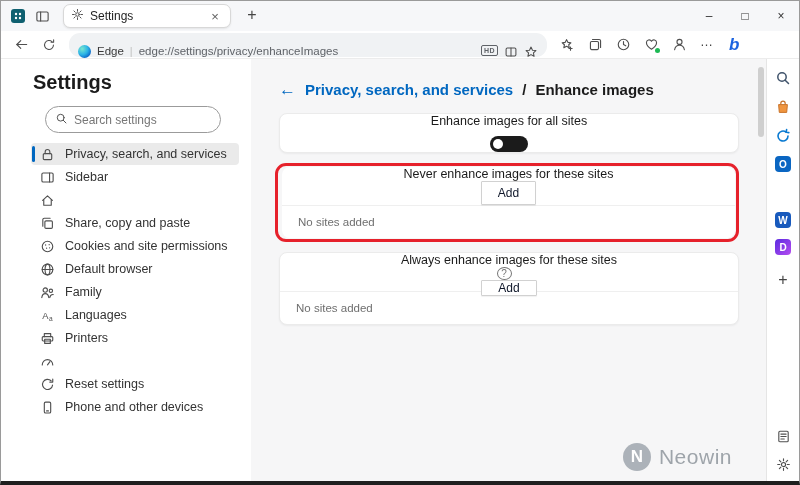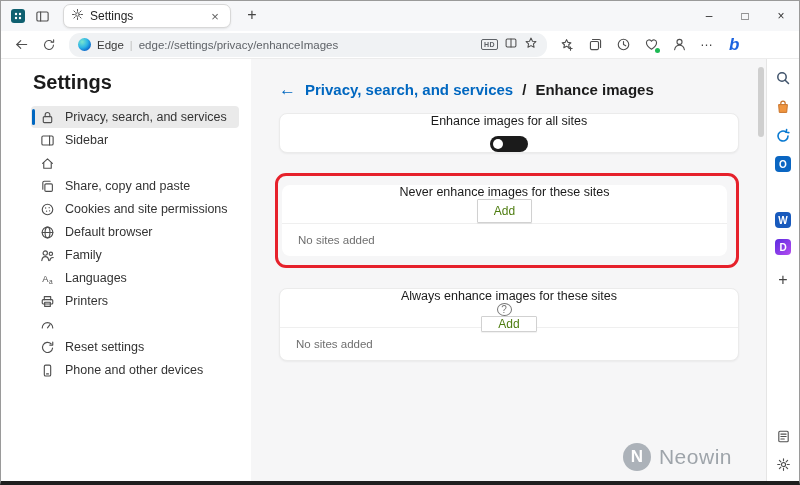--- a/index.html
+++ b/index.html
@@ -16,21 +16,21 @@
   .tab{ margin-left:6px; width:168px; height:24px; background:#fff; border:1px solid #d8d8d8;
         border-radius:7px; box-shadow:0 1px 2px rgba(0,0,0,.08); display:flex; align-items:center; padding:0 7px; gap:6px;}
   .tab-title{ font-size:12px; color:#1f1f1f; flex:1; white-space:nowrap; overflow:hidden;}
   .tab-close{ font-size:13px; color:#5f5f5f; width:16px; text-align:center; border-radius:3px; cursor:pointer;}
   .newtab{ font-size:16px; color:#454545; margin-left:10px; width:22px; height:22px; text-align:center; line-height:20px; border-radius:4px; cursor:pointer;}
   .wincontrols{ margin-left:auto; display:flex; height:30px;}
   .winbtn{ width:36px; height:30px; display:flex; align-items:center; justify-content:center; font-size:12px; color:#333; cursor:pointer;}
   
   .toolbar{ height:28px; background:#ffffff; border-bottom:1px solid #ececec; display:flex; align-items:center; padding:0 8px; gap:4px; flex:0 0 auto;}
   .tbtn{ width:24px; height:22px; display:flex; align-items:center; justify-content:center; border-radius:4px; cursor:pointer; position:relative;}
-  .addressbar{ width:478px; height:22px; background:#f0f2f4; border-radius:11px; display:flex; align-items:center; padding:12px 9px; gap:6px; margin:0 4px;}
+  .addressbar{ width:478px; height:22px; background:#f0f2f4; border-radius:11px; display:flex; align-items:flex-start; padding:12px 9px; gap:6px; margin:0 4px;}
   .edge-logo{ width:13px; height:13px; border-radius:50%;
     background:radial-gradient(circle at 32% 30%, #79e6ce, #2bb3e6 45%, #0c64c8 78%, #0a4da3); }
   .site-label{ font-size:11.5px; color:#3a3a3a; }
   .addr-div{ font-size:11px; color:#c2c2c2; }
   .url{ font-size:11.5px; color:#5f6368; flex:1; white-space:nowrap; overflow:hidden;}
   .hd-badge{ font-size:7px; font-weight:bold; color:#5f6368; border:1px solid #5f6368; border-radius:2px; padding:0 2px; height:11px; line-height:9px; letter-spacing:.5px; cursor:pointer;}
   .green-dot{ position:absolute; width:5px; height:5px; border-radius:50%; background:#1db954; right:3px; bottom:3px;}
   .more-btn{ font-size:13px; color:#444; letter-spacing:1px; transform:translateY(-3px);}
   .bing{ font-size:17px; font-weight:800; font-style:italic; color:#1b63e0; padding:0 6px; cursor:pointer;}
   
@@ -57,22 +57,22 @@
   .crumb-sep, .crumb-current{ color:#1b1b1b; font-size:15px; font-weight:600;}
   .cards{ width:460px; margin-top:15px; }
   .card{ background:#fff; border:1px solid #ebebeb; border-radius:8px; box-shadow:0 1px 2px rgba(0,0,0,.05);}
   .card-row{ display:flex; align-items:center; padding:0 16px; height:38px;flex-direction:column;}
   .card-row .title{ font-size:12.5px; color:#1b1b1b; flex:1;}
   .card-sub{ border-top:1px solid #efefef; padding:0 16px; height:33px; display:flex; align-items:center;}
   .empty-text{ font-size:11.5px; color:#6f6f6f;text-align:center; }
   .toggle{ width:38px; height:16px; border-radius:9px; background:#1b1b1b; position:relative; cursor:pointer; flex:0 0 auto;}
   .toggle .knob{ position:absolute; left:3px; top:3px; width:10px; height:10px; border-radius:50%; background:#fff;}
   .add-btn{ height:24px; padding:0 16px; background:#fff; border:1px solid #d1d1d1; border-radius:1px;
-            font-size:12px; color:#4d7c0f; cursor:pointer; box-shadow:0 1px 1px rgba(0,0,0,.06); font-family:"Liberation Sans",sans-serif;}
-  .annotation{ border:3px solid #e6212b; border-radius:11px; padding:9px; margin:20px 0; margin-left:-4px; padding-left:4px; }
+            font-size:12px; color:#0f172a; cursor:pointer; box-shadow:0 1px 1px rgba(0,0,0,.06); font-family:"Liberation Sans",sans-serif;}
+  .annotation{ border:3px solid #e6212b; border-radius:11px; padding:1px; margin:10px 0; margin-left:-4px; padding-left:4px; }
   .help-badge{ width:15px; height:15px; border:1px solid #767676; border-radius:50%; color:#767676; font-size:10px;
                display:flex; align-items:center; justify-content:center; margin-right:10px; cursor:pointer;}
   
   .scrollbar{ position:absolute; top:2px; right:1px; width:8px; height:97%; }
   .scroll-thumb{ width:6px; height:70px; margin:6px auto 0; background:#cfcfcf; border-radius:3px;}
   
   .watermark{ position:absolute; right:34px; bottom:10px; display:flex; align-items:center; gap:8px; opacity:.95;}
   .wm-circle{ width:28px; height:28px; border-radius:50%; background:#a9afb6; color:#fff; font-weight:bold;
               font-size:17px; display:flex; align-items:center; justify-content:center;}
   .wm-text{ font-size:21px; color:#9aa0a6; letter-spacing:.5px;}
@@ -189,20 +189,29 @@
         </svg>
     </span>
     <span class="tbtn more-btn">…</span>
     <span class="bing">b</span>
   </div>
 
   <div class="content">
 
     <aside class="nav">
       <div class="nav-title">Settings</div>
+      <div class="searchbox">
+        <span class="gicon">
+          <svg width="13" height="13" viewBox="0 0 16 16">
+              <circle cx="7" cy="7" r="4.2"></circle>
+              <line x1="10.2" y1="10.2" x2="13.5" y2="13.5"></line>
+            </svg>
+        </span>
+        <input placeholder="Search settings" style="">
+      </div>
 
       <div class="nav-item selected">
         <span class="bar"></span>
         <span class="nicon">
             <svg width="15" height="15" viewBox="0 0 16 16">
               <rect x="3.5" y="7" width="9" height="6.5" rx="1.2"></rect>
               <path d="M5.5 7V5.2a2.5 2.5 0 0 1 5 0V7"></path>
             </svg>
           </span>
         <span class="nlabel">Privacy, search, and services</span>

